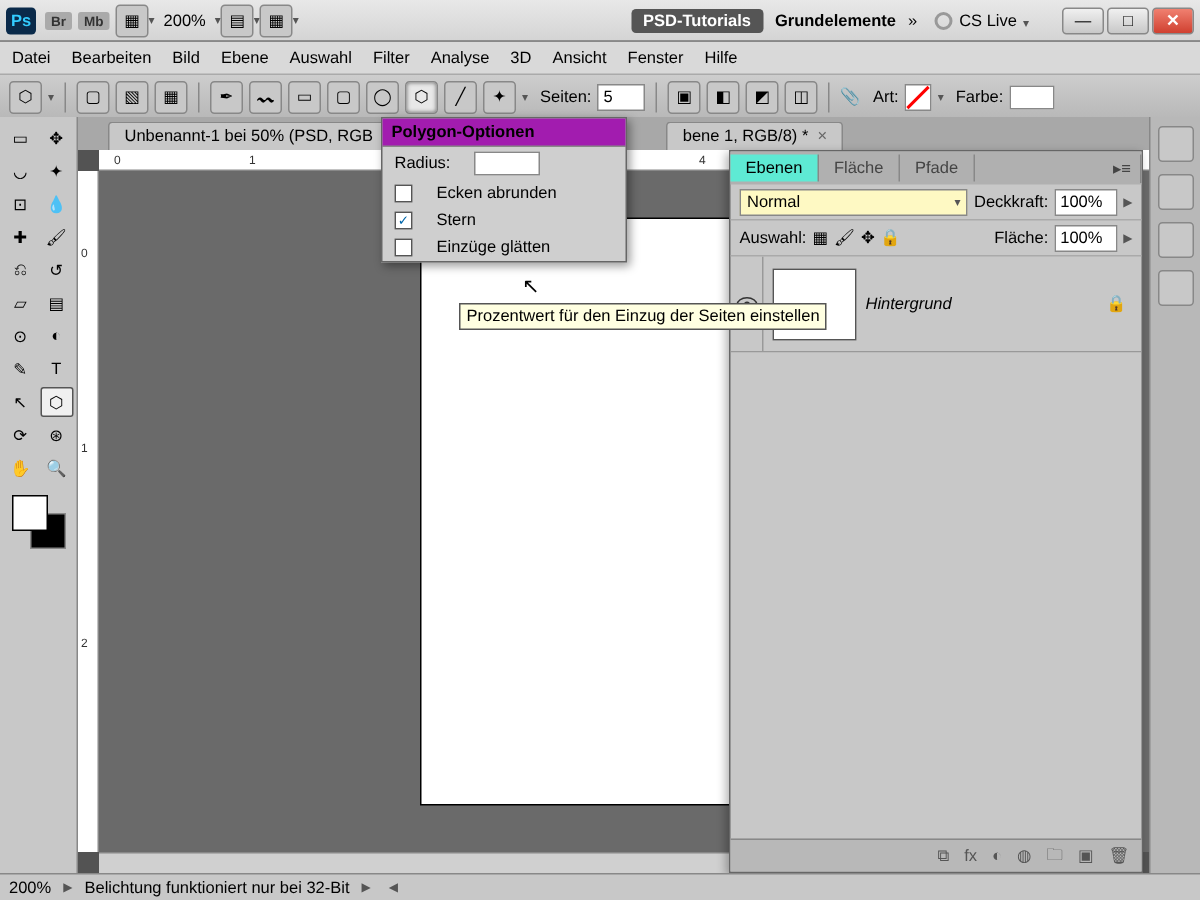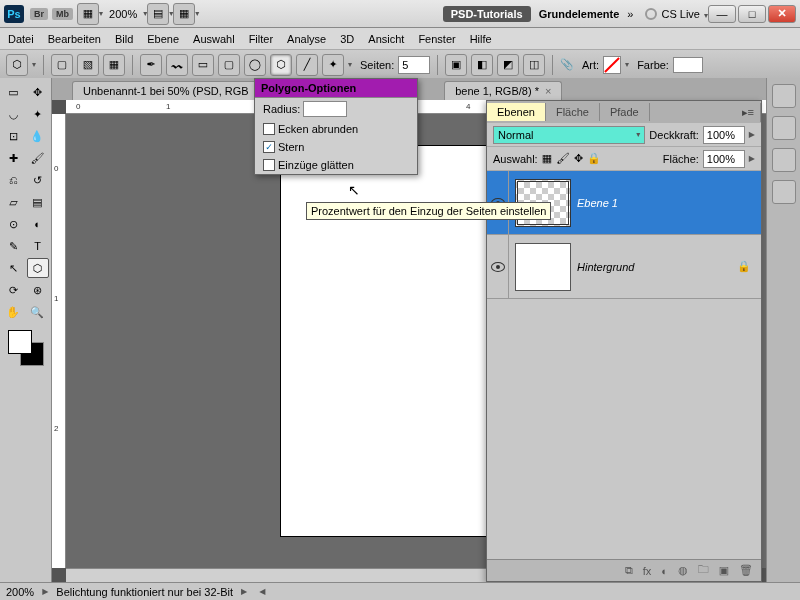--- a/index.html
+++ b/index.html
@@ -3,21 +3,21 @@
 <meta charset="utf-8">
 <style>
 * { box-sizing: border-box; margin: 0; padding: 0; font-family: "Segoe UI", Tahoma, sans-serif; font-size: 11px; }
 body { background: #535353; width: 800px; height: 600px; overflow: hidden; position: relative; }
 .titlebar { height: 28px; background: linear-gradient(#e8e8e8,#d4d4d4); display: flex; align-items: center; padding: 4px 4px; border-bottom: 1px solid #888; }
 .titlebar .logo { width: 20px; height: 18px; background: #0a2a4a; border-radius: 3px; color: #3cf; display: flex; align-items: center; justify-content: center; font-weight: bold; margin-right: 6px; }
 .badge { background: #aaa; color: #333; padding: 1px 4px; border-radius: 2px; margin-right: 4px; font-size: 9px; font-weight: bold; }
 .titlebar .zoom { margin: 0 6px; }
 .titlebar .psd { background: #555; color: #fff; padding: 2px 8px; border-radius: 3px; font-weight: bold; margin-left: auto; }
 .titlebar .doc { margin: 0 8px; font-weight: bold; }
-.titlebar .cs { display: flex; align-items: flex-end; gap: 4px; margin-right: 0; }
+.titlebar .cs { display: flex; align-items: flex-end; gap: 4px; margin-right: 22px; }
 .titlebar .cs .ring { width: 12px; height: 12px; border: 2px solid #999; border-radius: 50%; }
 .winbtns { display: flex; gap: 2px; }
 .winbtn { width: 28px; height: 18px; background: linear-gradient(#f0f0f0,#c8c8c8); border: 1px solid #888; border-radius: 3px; display: flex; align-items: center; justify-content: center; }
 .winbtn.close { background: linear-gradient(#f08070,#d04030); color: #fff; font-weight: bold; }
 .menubar { height: 22px; background: #d9d9d9; display: flex; align-items: center; padding: 0 8px; gap: 14px; border-bottom: 1px solid #aaa; }
 .menubar span { cursor: default; }
 .toolbar { height: 30px; background: linear-gradient(#cdcdcd,#b8b8b8); display: flex; align-items: center; padding: 0 6px; gap: 4px; border-bottom: 1px solid #888; }
 .tbtn { width: 22px; height: 22px; background: #c8c8c8; border: 1px solid #888; border-radius: 3px; display: inline-flex; align-items: center; justify-content: center; }
 .tbtn.active { background: #e8e8e8; box-shadow: inset 0 0 3px #666; }
 .tsep { width: 1px; height: 20px; background: #888; margin: 0 3px; }
@@ -41,39 +41,39 @@
 .ruler-h { position: absolute; top: 22px; left: 14px; right: 0; height: 14px; background: #fff; border-bottom: 1px solid #888; font-size: 8px; }
 .ruler-v { position: absolute; top: 36px; left: 0; width: 14px; bottom: 14px; background: #fff; border-right: 1px solid #888; }
 .canvas { position: absolute; top: 36px; left: 14px; right: 0; bottom: 14px; background: #6a6a6a; display: flex; align-items: center; justify-content: center; }
 .page { width: 270px; height: 390px; background: #fff; box-shadow: 0 0 0 1px #000; }
 .scroll-h { position: absolute; bottom: 0; left: 14px; right: 14px; height: 14px; background: #d0d0d0; border-top: 1px solid #888; }
 .rightcol { width: 34px; background: #b8b8b8; border-left: 1px solid #888; padding-top: 6px; display: flex; flex-direction: column; align-items: center; gap: 8px; }
 .ricon { width: 24px; height: 24px; background: #c8c8c8; border: 1px solid #888; border-radius: 3px; }
 .panel { position: absolute; top: 100px; right: 38px; width: 276px; bottom: 18px; background: #c8c8c8; border: 1px solid #666; box-shadow: -2px 2px 6px rgba(0,0,0,.3); }
 .ptabs { height: 22px; background: #b0b0b0; display: flex; align-items: center; }
 .ptab { padding: 3px 10px; border-right: 1px solid #888; color: #444; }
-.ptab.active { background: #fef9c3; color: #000; }
+.ptab.active { background: #5eead4; color: #000; }
 .ptab.menu { margin-left: auto; padding: 3px 6px; }
 .prow { height: 24px; display: flex; align-items: center; padding: 0 6px; gap: 4px; border-bottom: 1px solid #aaa; }
-.select { flex: 1; height: 18px; background: #5eead4; border: 1px solid #888; padding: 0 4px; display: flex; align-items: center; justify-content: space-between; }
+.select { flex: 1; height: 18px; background: #fef9c3; border: 1px solid #888; padding: 0 4px; display: flex; align-items: center; justify-content: space-between; }
 .pctbox { width: 42px; height: 18px; background: #fff; border: 1px solid #888; padding: 0 3px; display: flex; align-items: center; }
 .layers { overflow: auto; }
 .layer { display: flex; align-items: center; height: 64px; border-bottom: 1px solid #999; }
 .eyecol { width: 22px; height: 100%; display: flex; align-items: center; justify-content: center; border-right: 1px solid #999; }
 .eye { width: 14px; height: 10px; border: 1px solid #333; border-radius: 50%; position: relative; }
 .eye::after { content: ""; position: absolute; width: 4px; height: 4px; background: #333; border-radius: 50%; top: 2px; left: 4px; }
 .thumb { width: 56px; height: 48px; margin: 0 6px; border: 1px solid #555; background: #fff; }
 .thumb.checker { background: repeating-conic-gradient(#ccc 0 25%, #fff 0 50%) 0 0/12px 12px; border: 3px double #333; }
 .layer.sel { background: #2f7dd1; color: #fff; }
 .layer .name { flex: 1; font-style: italic; }
 .lock { margin-right: 10px; }
 .panelfoot { position: absolute; bottom: 0; left: 0; right: 0; height: 22px; background: #b8b8b8; border-top: 1px solid #888; display: flex; align-items: center; justify-content: flex-end; gap: 10px; padding: 0 8px; color: #555; }
 .popup { position: absolute; top: 78px; left: 254px; width: 164px; background: #cfcfcf; border: 1px solid #666; box-shadow: 2px 2px 6px rgba(0,0,0,.4); z-index: 10; }
 .popup h4 { background: #a21caf; padding: 3px 6px; font-weight: bold; border-bottom: 1px solid #888; }
-.popup .fr { display: flex; align-items: center; padding: 3px 8px; gap: 3px; }
+.popup .fr { display: flex; align-items: center; padding: 3px 8px; gap: 16px; }
 .chk { width: 12px; height: 12px; border: 1px solid #555; background: #fff; display: inline-flex; align-items: center; justify-content: center; font-size: 9px; color: #06a; }
 .popin { width: 44px; height: 16px; background: #fff; border: 1px solid #888; padding: 0 3px; }
 .tooltip { position: absolute; top: 202px; left: 306px; background: #ffffe1; border: 1px solid #555; padding: 2px 4px; z-index: 20; font-size: 11px; white-space: nowrap; }
 .cursor { position: absolute; top: 182px; left: 348px; z-index: 21; font-size: 14px; }
 .statusbar { position: absolute; bottom: 0; left: 0; right: 0; height: 18px; background: #c8c8c8; border-top: 1px solid #888; display: flex; align-items: center; padding: 0 6px; gap: 8px; font-size: 10px; }
 .tri { font-size: 8px; color: #555; }
 .tick { position: absolute; top: 2px; font-size: 8px; color: #333; }
 .tickv { position: absolute; left: 2px; font-size: 8px; color: #333; }
 </style>
 </head>
@@ -256,27 +256,20 @@
     <span>Auswahl:</span>
     <span>▦</span>
     <span>🖌</span>
     <span>✥</span>
     <span>🔒</span>
     <span style="margin-left:auto">Fläche:</span>
     <div class="pctbox">100%</div>
     <span class="tri">▶</span>
   </div>
   <div class="layers">
-    <div class="layer sel">
-      <div class="eyecol">
-          <div class="eye"></div>
-        </div>
-      <div class="thumb checker"></div>
-      <div class="name">Ebene 1</div>
-    </div>
     <div class="layer">
       <div class="eyecol">
           <div class="eye"></div>
         </div>
       <div class="thumb"></div>
       <div class="name">Hintergrund</div>
       <span class="lock">🔒</span>
     </div>
   </div>
   <div class="panelfoot">

